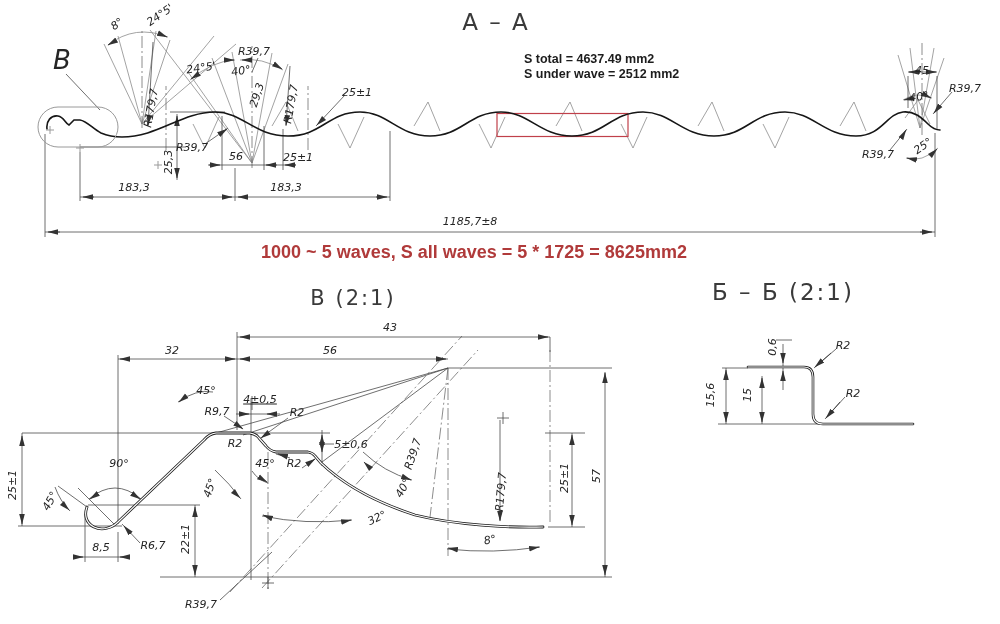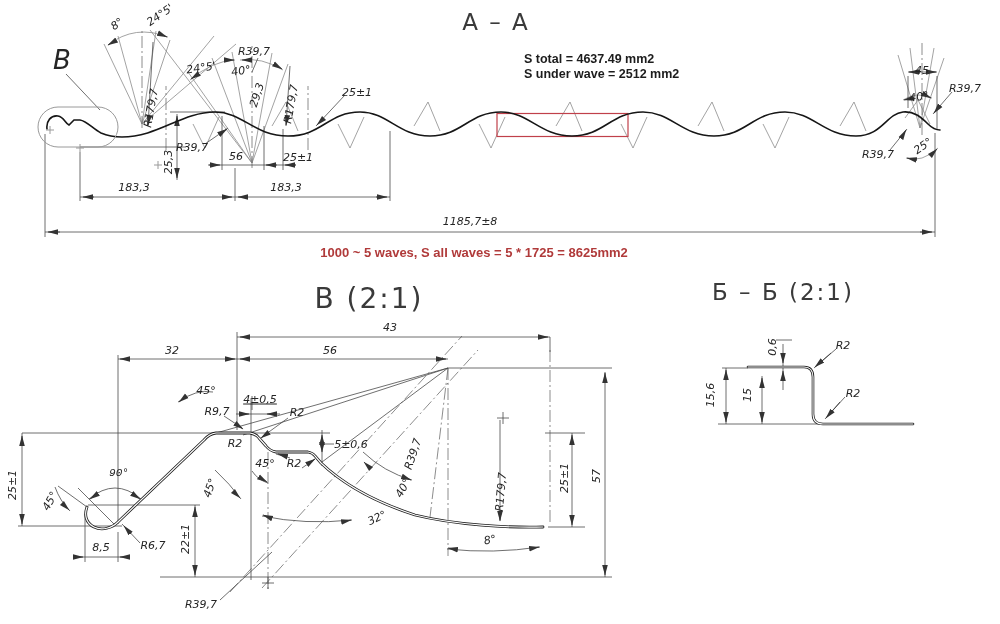--- a/index.html
+++ b/index.html
@@ -2,21 +2,21 @@
 <html><head>
 <meta charset="utf-8">
 <style>
   html,body{margin:0;padding:0;background:#fff;}
   .canvas{position:relative;width:1000px;height:624px;background:#ffffff;overflow:hidden;
           font-family:"Liberation Sans",sans-serif;}
   svg.linework{position:absolute;left:0;top:0;}
   .ttl{position:absolute;color:#3a3a3a;font-family:"DejaVu Sans",sans-serif;font-weight:400;
        font-size:23px;letter-spacing:2px;transform:translate(-50%,-50%);white-space:nowrap;}
   .note{position:absolute;color:#1c1c1c;font-weight:700;font-size:12.5px;white-space:nowrap;margin-left:37px;}
-  .rednote{position:absolute;transform:translate(-50%,-50%);font-weight:600;font-size:13px;white-space:nowrap;}
+  .rednote{position:absolute;transform:translate(-50%,-50%);font-weight:600;font-size:18px;white-space:nowrap;}
   .wm{position:absolute;left:455px;top:156px;width:520px;text-align:center;
       font-family:"DejaVu Serif",serif;font-size:54px;letter-spacing:9px;color:#f3f3f3;
       -webkit-text-stroke:1.4px #c9c9c9;user-select:none;white-space:nowrap;}
   .dim-label{position:absolute;font:italic 11px "DejaVu Sans",sans-serif;color:#252525;
       white-space:nowrap;transform-origin:center center;}
 </style>
 </head>
 <body>
 
 <div class="canvas">
@@ -243,21 +243,21 @@
       <line x1="840" y1="402" x2="826" y2="418" marker-end="url(#arw)"></line>
     </g>
     <g fill="none" stroke-linecap="round">
       <path d="M748 367 H804 Q813 367 813 377 L813 414 Q813 424 823 424 L913 424" stroke="#1c1c1c" stroke-width="2.6"></path>
       <path d="M748 367 H804 Q813 367 813 377 L813 414 Q813 424 823 424 L913 424" stroke="#fcfcfc" stroke-width="1.1"></path>
     </g>
   </svg>
 
 
   <div class="ttl" style="left:496px;top:22px;">A – A</div>
-  <div class="ttl" style="left:353px;top:298px;font-size:28px;margin-left:16px;">B (2:1)</div>
+  <div class="ttl" style="left:353px;top:298px;font-size:21px;">B (2:1)</div>
   <div class="ttl" style="left:783px;top:292px;font-size:23px;">Б – Б (2:1)</div>
 
   <div class="note" style="left:487px;top:52px;">S total = 4637.49 mm2</div>
   <div class="note" style="left:487px;top:67px;">S under wave = 2512 mm2</div>
   <div class="rednote" style="left: 474px; top: 252px; color: rgb(176, 58, 58);">1000 ~ 5 waves, S all waves = 5 * 1725 = 8625mm2</div>
 
   <div id="dim-labels">
       <span class="dim-label" style="left: 117px; top: 24px; transform: translate(-50%, -50%) rotate(-35deg);">8°</span>
       <span class="dim-label" style="left: 160px; top: 15px; transform: translate(-50%, -50%) rotate(-35deg);">24°5'</span>
       <span class="dim-label" style="left: 62px; top: 60px; font-size: 26px; transform: translate(-50%, -50%) rotate(0deg);">B</span>
@@ -284,21 +284,21 @@
       <span class="dim-label" style="left: 330px; top: 350px; transform: translate(-50%, -50%) rotate(0deg);">56</span>
       <span class="dim-label" style="left: 390px; top: 327px; transform: translate(-50%, -50%) rotate(0deg);">43</span>
       <span class="dim-label" style="left: 206px; top: 390px; transform: translate(-50%, -50%) rotate(0deg);">45°</span>
       <span class="dim-label" style="left: 260px; top: 399px; transform: translate(-50%, -50%) rotate(0deg); text-decoration: underline;">4±0,5</span>
       <span class="dim-label" style="left: 217px; top: 411px; transform: translate(-50%, -50%) rotate(0deg);">R9,7</span>
       <span class="dim-label" style="left: 297px; top: 412px; transform: translate(-50%, -50%) rotate(0deg);">R2</span>
       <span class="dim-label" style="left: 235px; top: 443px; transform: translate(-50%, -50%) rotate(0deg);">R2</span>
       <span class="dim-label" style="left: 265px; top: 463px; transform: translate(-50%, -50%) rotate(0deg);">45°</span>
       <span class="dim-label" style="left: 294px; top: 463px; transform: translate(-50%, -50%) rotate(0deg);">R2</span>
       <span class="dim-label" style="left: 351px; top: 444px; transform: translate(-50%, -50%) rotate(0deg);">5±0,6</span>
-      <span class="dim-label" style="left: 119px; top: 473px; transform: translate(-50%, -50%) rotate(0deg); font-family: Liberation Mono, monospace;">90°</span>
+      <span class="dim-label" style="left: 119px; top: 463px; transform: translate(-50%, -50%) rotate(0deg);">90°</span>
       <span class="dim-label" style="left: 50px; top: 501px; transform: translate(-50%, -50%) rotate(-60deg);">45°</span>
       <span class="dim-label" style="left: 210px; top: 488px; transform: translate(-50%, -50%) rotate(-70deg);">45°</span>
       <span class="dim-label" style="left: 403px; top: 488px; transform: translate(-50%, -50%) rotate(-60deg);">40°</span>
       <span class="dim-label" style="left: 377px; top: 518px; transform: translate(-50%, -50%) rotate(-25deg);">32°</span>
       <span class="dim-label" style="left: 490px; top: 540px; transform: translate(-50%, -50%) rotate(-10deg);">8°</span>
       <span class="dim-label" style="left: 413px; top: 454px; transform: translate(-50%, -50%) rotate(-72deg);">R39,7</span>
       <span class="dim-label" style="left: 501px; top: 492px; transform: translate(-50%, -50%) rotate(-85deg);">R179,7</span>
       <span class="dim-label" style="left: 12px; top: 485px; transform: translate(-50%, -50%) rotate(-90deg);">25±1</span>
       <span class="dim-label" style="left: 101px; top: 547px; transform: translate(-50%, -50%) rotate(0deg);">8,5</span>
       <span class="dim-label" style="left: 153px; top: 545px; transform: translate(-50%, -50%) rotate(0deg);">R6,7</span>

